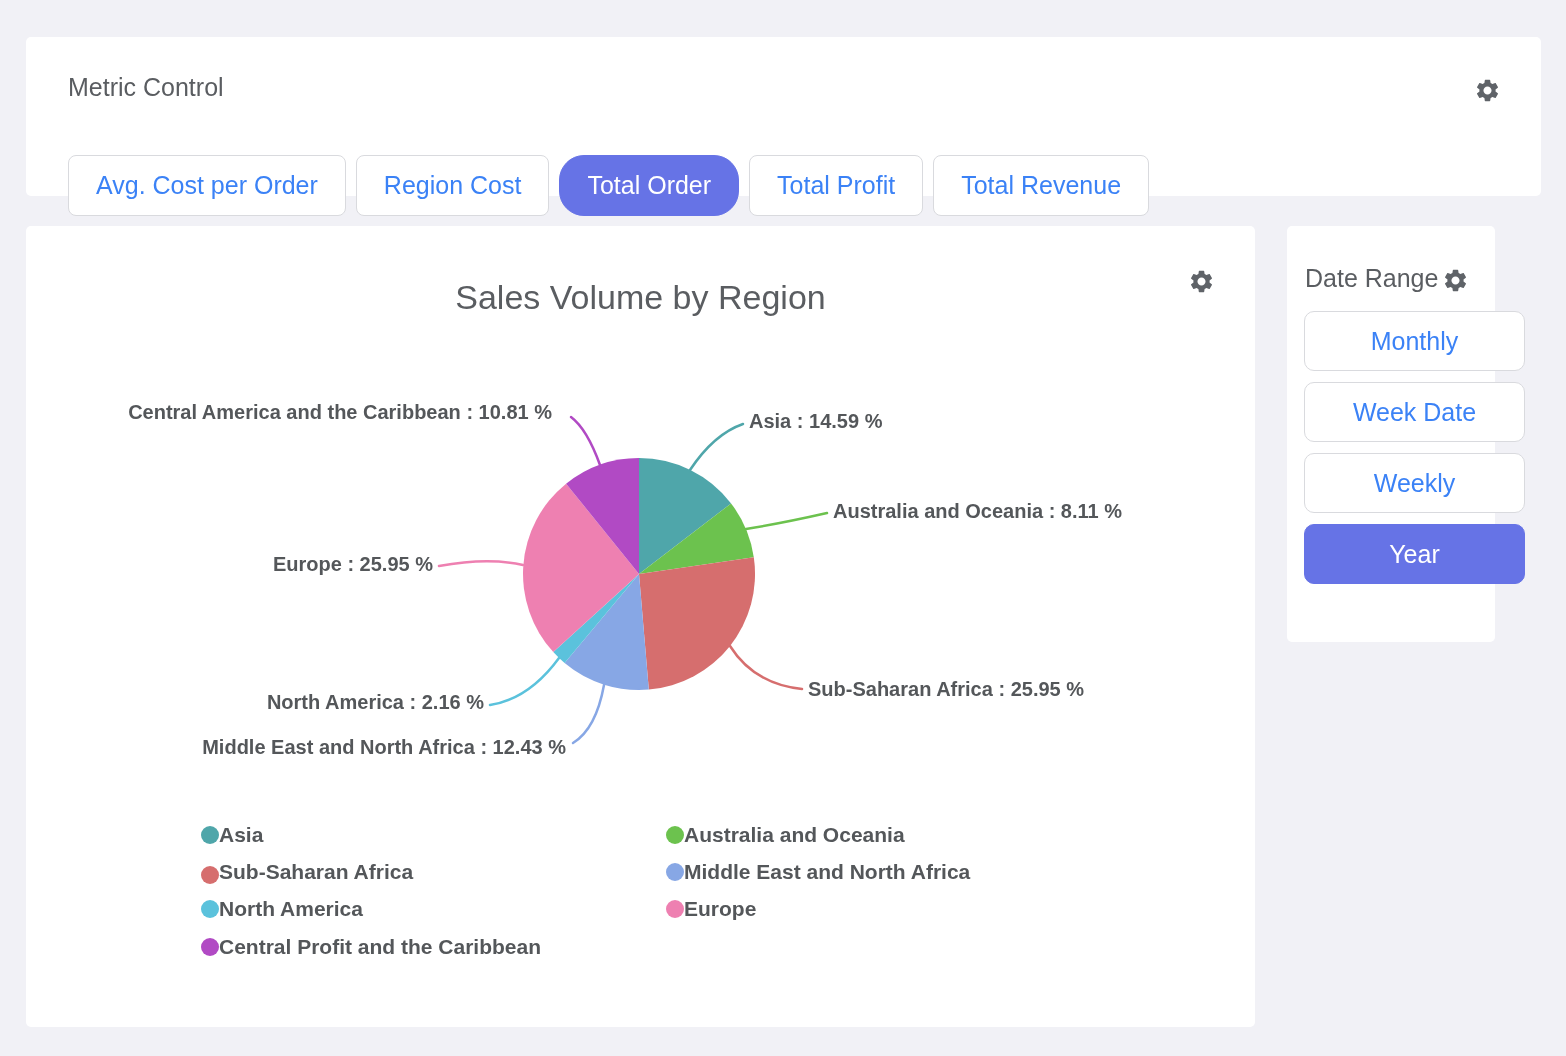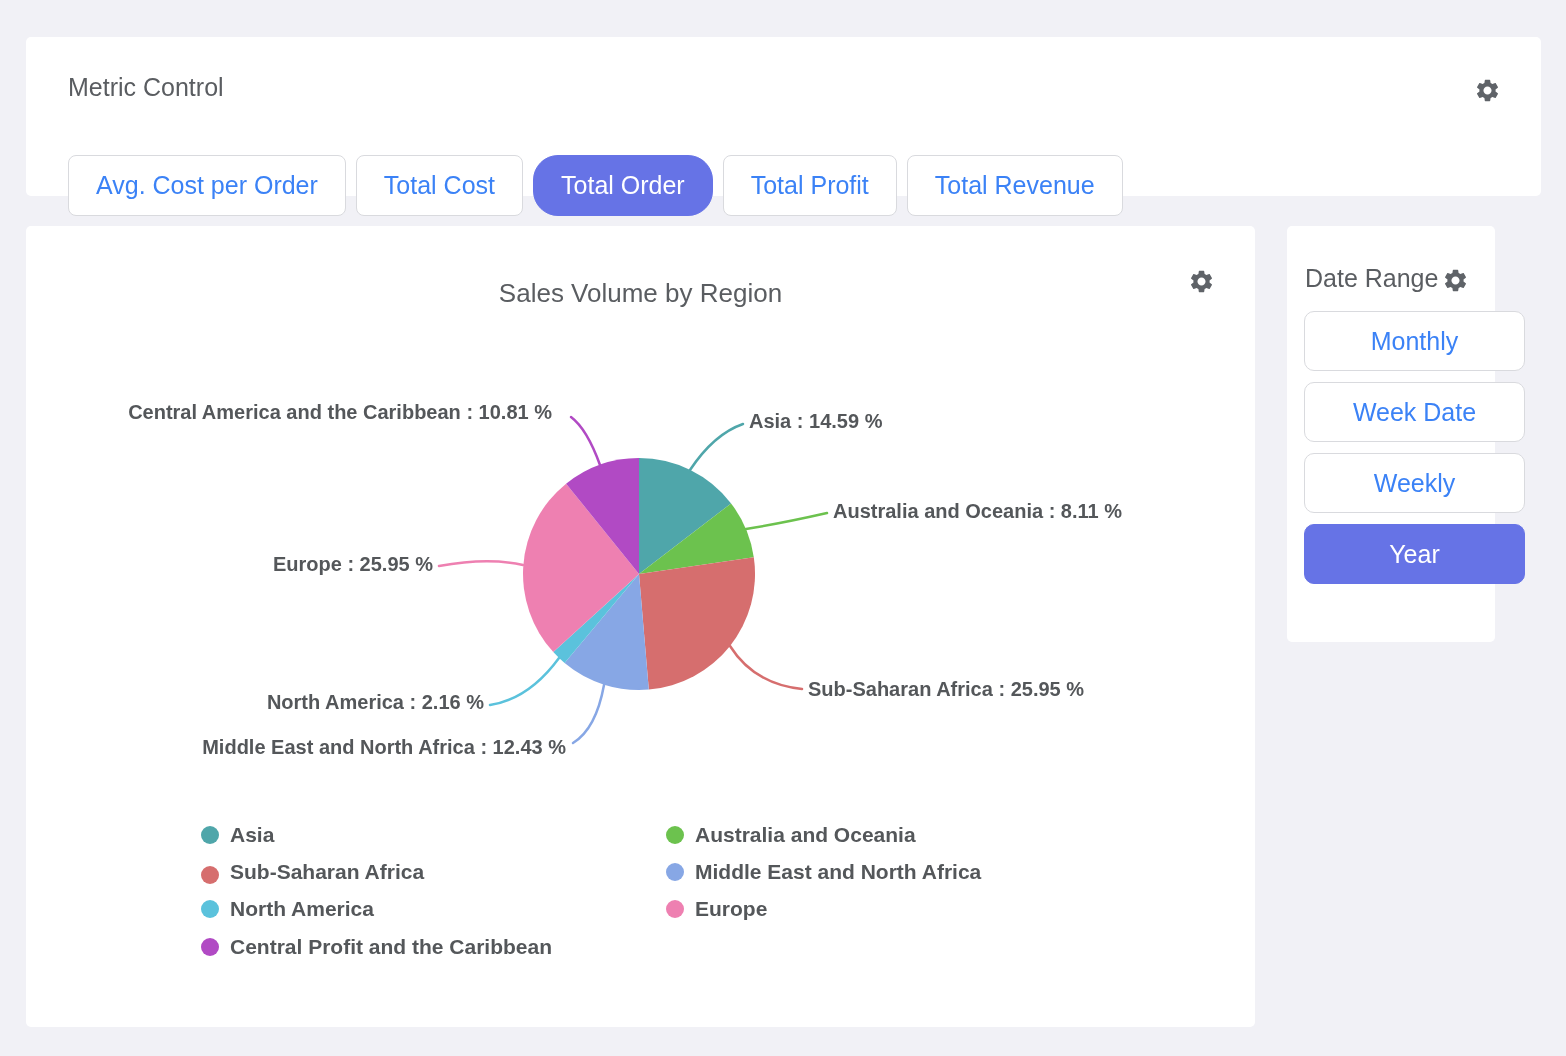--- a/index.html
+++ b/index.html
@@ -23,43 +23,43 @@
   #metric-buttons { position:absolute; left:42px; top:118px; display:flex; gap:10px; }
   .btn { height:61px; border:1px solid #D9DADE; border-radius:8px; background:#FFF;
          color:#3b82f6; font-size:25px; display:flex; align-items:center; justify-content:center;
          padding:0 27px; cursor:pointer; white-space:nowrap; font-family:"Liberation Sans",sans-serif; }
   .btn.selected { background:#6673E6; border-color:#6673E6; color:#FFFFFF;border-radius:25px; }
 
   #date-buttons { position:absolute; left:17px; top:85px; display:flex; flex-direction:column; gap:11px; }
   #date-buttons .btn { width:221px; height:60px; border-radius:10px; padding:0; }
 
   #chart-title { position:absolute; left:0; top:52px; width:100%; text-align:center;
-                 font-size:26px; color:#5A5D61; }
+                 font-size:34px; color:#5A5D61; }
 
   #pie-svg { position:absolute; left:0; top:0; }
   .callout { font-size:20px; font-weight:bold; fill:#54575A; }
   .leader { fill:none; stroke-width:2.5px; stroke-linecap:round; }
 
-  .legend-item { position:absolute; display:flex; align-items:center; gap:11px; cursor:pointer; }
+  .legend-item { position:absolute; display:flex; align-items:center; cursor:pointer; }
   .legend-dot { width:18px; height:18px; border-radius:50%; flex:0 0 auto; }
   .legend-label { font-size:21px; font-weight:bold; color:#54575A; white-space:nowrap; }
 </style>
 </head>
 <body>
 
 <div class="panel" id="metric-panel">
   <div class="panel-title" id="metric-title">Metric Control</div>
   <div class="gear" id="metric-gear">
     <svg viewBox="0 0 24 24">
         <path d="M19.14,12.94c0.04-0.3,0.06-0.61,0.06-0.94c0-0.32-0.02-0.64-0.07-0.94l2.03-1.58c0.18-0.14,0.23-0.41,0.12-0.61l-1.92-3.32c-0.12-0.22-0.37-0.29-0.59-0.22l-2.39,0.96c-0.5-0.38-1.03-0.7-1.62-0.94L14.4,2.81c-0.04-0.24-0.24-0.41-0.48-0.41h-3.84c-0.24,0-0.43,0.17-0.47,0.41L9.25,5.35C8.66,5.59,8.12,5.92,7.63,6.29L5.24,5.33c-0.22-0.08-0.47,0-0.59,0.22L2.74,8.87C2.62,9.08,2.66,9.34,2.86,9.48l2.03,1.58C4.84,11.36,4.8,11.69,4.8,12s0.02,0.64,0.07,0.94l-2.03,1.58c-0.18,0.14-0.23,0.41-0.12,0.61l1.92,3.32c0.12,0.22,0.37,0.29,0.59,0.22l2.39-0.96c0.5,0.38,1.03,0.7,1.62,0.94l0.36,2.54c0.05,0.24,0.24,0.41,0.48,0.41h3.84c0.24,0,0.44-0.17,0.47-0.41l0.36-2.54c0.59-0.24,1.13-0.56,1.62-0.94l2.39,0.96c0.22,0.08,0.47,0,0.59-0.22l1.92-3.32c0.12-0.22,0.07-0.47-0.12-0.61L19.14,12.94z M12,15.6c-1.98,0-3.6-1.62-3.6-3.6s1.62-3.6,3.6-3.6s3.6,1.62,3.6,3.6S13.98,15.6,12,15.6z"></path>
       </svg>
   </div>
   <div id="metric-buttons">
     <button class="btn">Avg. Cost per Order</button>
-    <button class="btn">Total Cost</button>
+    <button class="btn">Region Cost</button>
     <button class="btn selected">Total Order</button>
     <button class="btn">Total Profit</button>
     <button class="btn">Total Revenue</button>
   </div>
 </div>
 
 <div class="panel" id="chart-panel">
   <div id="chart-title">Sales Volume by Region</div>
   <div class="gear" id="chart-gear">
     <svg viewBox="0 0 24 24">

